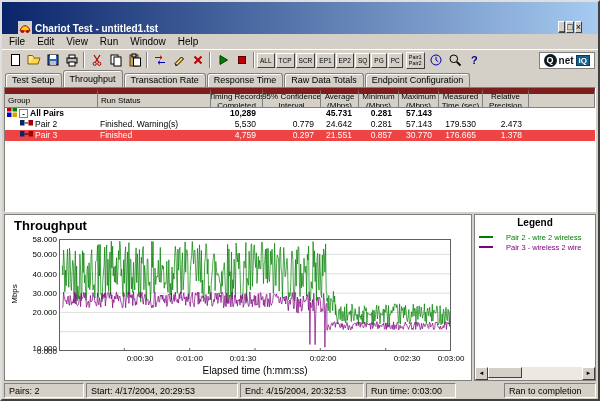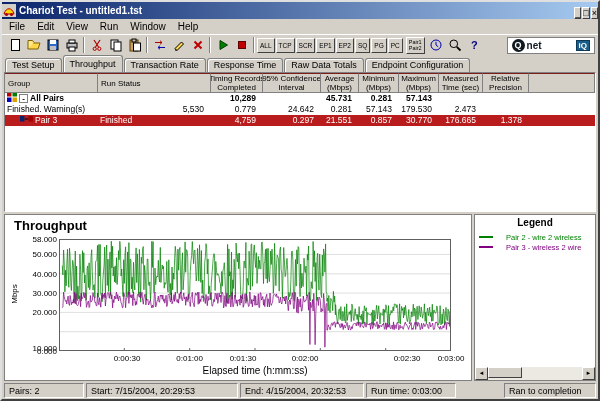--- a/index.html
+++ b/index.html
@@ -1,53 +1,53 @@
 <!DOCTYPE html>
 <html><head>
 <meta charset="utf-8">
 <style>
   * { margin:0; padding:0; box-sizing:border-box; font-family:"Liberation Sans", sans-serif; }
   html,body { width:600px; height:401px; overflow:hidden; background:#808080; }
   .window { width:600px; height:401px; background:#d4d0c8; border:2px solid; border-color:#dfdfdf #404040 #404040 #dfdfdf; display:flex; flex-direction:column; }
 
   
-  .titlebar { height:17px; flex:0 0 auto; background:linear-gradient(90deg,#0a246a,#a6caf0); display:flex; align-items:center; padding:0 0; }
+  .titlebar { height:32px; flex:0 0 auto; background:linear-gradient(90deg,#0a246a,#a6caf0); display:flex; align-items:flex-end; padding:0 16px; }
   .app-icon { width:14px; height:13px; display:inline-flex; }
   .title-text { color:#fff; font-weight:bold; font-size:10px; margin-left:3px; flex:1; white-space:nowrap; overflow:hidden; }
   .winbtn { width:15px; height:13px; font-size:9px; line-height:10px; text-align:center; background:#d4d0c8; border:1px solid; border-color:#fff #404040 #404040 #fff; margin-left:1px; padding:0; cursor:default; }
 
   
   .menubar { height:15px; flex:0 0 auto; display:flex; align-items:center; font-size:10px; padding-left:1px; }
   .menu-item { padding:1px 6px; }
 
   
   .toolbar { height:21px; flex:0 0 auto; display:flex; align-items:center; padding:1px 3px; border-top:1px solid #fff; }
   .tb-group { display:flex; align-items:center; }
   .tbtn { width:19px; height:18px; display:flex; align-items:center; justify-content:center; background:#d4d0c8; border:1px solid #d4d0c8; }
   .tb-sep { width:2px; height:16px; border-left:1px solid #808080; border-right:1px solid #fff; margin:0 2px; }
   .filter-btn { font-size:6.5px; line-height:7px; height:15px; min-width:15px; padding:0 2px; display:flex; align-items:center; justify-content:center; background:#d4d0c8; border:1px solid; border-color:#fff #404040 #404040 #fff; margin-right:1px; }
   .pairbtn { display:flex; flex-direction:column; justify-content:center; height:17px; padding:0 2px; font-size:5.5px; line-height:6px; background:#d4d0c8; border:1px solid; border-color:#fff #404040 #404040 #fff; margin:0 2px; }
   .logo { margin-left:auto; display:flex; align-items:center; background:#fff; border:1px solid #808080; height:17px; padding:0 4px; gap:2px; }
   .logo-q { width:13px; height:13px; border-radius:50%; background:#101820; color:#fff; font-size:9px; font-weight:bold; display:flex; align-items:center; justify-content:center; }
   .logo-net { font-size:10px; font-weight:bold; color:#101820; }
-  .logo-iq { font-size:8px; font-weight:bold; color:#fff; background:#1b5e8a; padding:0 2px; border:1px solid #0a3a57;margin-left:32px; }
+  .logo-iq { font-size:8px; font-weight:bold; color:#fff; background:#1b5e8a; padding:0 2px; border:1px solid #0a3a57; }
 
   
   .tabs { height:17px; flex:0 0 auto; display:flex; align-items:flex-end; padding-left:3px; }
   .tab { font-size:9px; height:14px; line-height:13px; padding:0 6px; background:#d4d0c8; border:1px solid #808080; border-bottom:none; border-top-left-radius:3px; border-top-right-radius:3px; margin-right:1px; box-shadow:inset 1px 1px 0 #fff; white-space:nowrap; }
   .tab.active { height:17px; line-height:16px; position:relative; z-index:2; }
 
   
   .tablearea { flex:1 1 auto; margin:0 2px; background:#fff; border:1px solid; border-color:#808080 #fff #fff #808080; overflow:hidden; }
   .thead { display:grid; grid-template-columns:93px 113px 52px 58px 38px 40px 40px 44px 46px 1fr; height:20px; background:#d4d0c8; font-size:8px; }
-  .th { border-right:1px solid #808080; border-top:1px solid #7f1d1d; border-bottom:1px solid #808080; display:flex; flex-direction:column; align-items:center; justify-content:center; line-height:9px; white-space:nowrap; overflow:hidden; }
+  .th { border-right:1px solid #808080; border-top:6px solid #7f1d1d; border-bottom:1px solid #808080; display:flex; flex-direction:column; align-items:center; justify-content:center; line-height:9px; white-space:nowrap; overflow:hidden; }
   .th.left { align-items:flex-start; padding-left:3px; }
   .trow { display:grid; grid-template-columns:93px 113px 52px 58px 38px 40px 40px 44px 46px 1fr; height:11px; font-size:8.5px; line-height:11px; white-space:nowrap; }
   .trow.summary { font-weight:bold; }
-  .trow.selected { background:#b91c1c; color:#fff; }
+  .trow.selected { background:#ef4444; color:#fff; }
   .trow .num { text-align:right; padding-right:7px; }
   .trow .status { padding-left:2px; overflow:hidden; }
   .group-cell { display:flex; align-items:center; gap:2px; padding-left:2px; overflow:hidden; }
   .pair-indent { width:11px; flex:0 0 auto; }
   .expander { width:9px; height:9px; flex:0 0 auto; background:#fff; border:1px solid #808080; color:#000; font-size:8px; line-height:7px; text-align:center; }
 
   
   .chartrow { height:170px; flex:0 0 auto; display:flex; padding:2px 2px 1px 2px; gap:2px; }
   .chart-panel { width:468px; height:167px; background:#fff; border:1px solid #808080; position:relative; overflow:hidden; }
   .chart-title { position:absolute; left:9px; top:3px; font-size:13px; font-weight:bold; color:#000; }
@@ -284,20 +284,29 @@
           <div class="num">10,289</div>
           <div class="num"></div>
           <div class="num">45.731</div>
           <div class="num">0.281</div>
           <div class="num">57.143</div>
           <div class="num"></div>
           <div class="num"></div>
           <div></div>
         </div>
         <div class="trow pair">
+          <div class="group-cell">
+            <span class="pair-indent"></span>
+            <span><svg width="13" height="8" viewBox="0 0 13 8">
+                <rect x="0" y="1" width="4.5" height="5.5" fill="#0a246a"></rect>
+                <rect x="8.5" y="1" width="4.5" height="5.5" fill="#a00000"></rect>
+                <path d="M4.8 4 L8.2 4" stroke="#000"></path>
+              </svg></span>
+            <span>Pair 2</span>
+          </div>
           <div class="status">Finished. Warning(s)</div>
           <div class="num">5,530</div>
           <div class="num">0.779</div>
           <div class="num">24.642</div>
           <div class="num">0.281</div>
           <div class="num">57.143</div>
           <div class="num">179.530</div>
           <div class="num">2.473</div>
           <div></div>
         </div>
@@ -345,24 +354,24 @@
             <rect x="0.5" y="0.5" width="391" height="111" fill="none" stroke="#606060" stroke-width="1"></rect>
           </svg></div>
       <div class="xlabel-title">Elapsed time (h:mm:ss)</div>
     <div class="ytick" style="top: 132px;">0.000</div>
         <div class="ytick" style="top: 129px;">10.000</div>
         <div class="ytick" style="top: 93.3793px;">20.000</div>
         <div class="ytick" style="top: 74.069px;">30.000</div>
         <div class="ytick" style="top: 54.7586px;">40.000</div>
         <div class="ytick" style="top: 35.4483px;">50.000</div>
         <div class="ytick" style="top: 20px;">58.000</div>
-        <div class="xtick" style="left: 100px;">0:00:30</div>
+        <div class="xtick" style="left: 113px;">0:00:30</div>
         <div class="xtick" style="left: 162.667px;">0:01:00</div>
         <div class="xtick" style="left: 216px;">0:01:30</div>
-        <div class="xtick" style="left: 278px;">0:02:00</div>
+        <div class="xtick" style="left: 296px;">0:02:00</div>
         <div class="xtick" style="left: 380px;">0:02:30</div>
         <div class="xtick" style="left: 424px;">0:03:00</div>
       </div>
     <div class="legend-panel">
       <div class="legend-title">Legend</div>
       <div class="legend-items">
           <div class="legend-item">
             <span class="legend-swatch" style="background: rgb(0, 128, 0);"></span>
             <span style="color: rgb(0, 128, 0);">Pair 2 - wire 2 wireless</span>
           </div>
@@ -376,19 +385,19 @@
         <span class="sb-track">
             <span class="sb-thumb"></span>
           </span>
         <span class="sb-btn">►</span>
       </div>
     </div>
   </div>
 
   <div class="statusbar">
     <span class="sb-panel sb-pairs">Pairs: 2</span>
-    <span class="sb-panel sb-start">Start: 7/15/2004, 20:29:53</span>
+    <span class="sb-panel sb-start">Start: 4/17/2004, 20:29:53</span>
     <span class="sb-panel sb-end">End: 4/15/2004, 20:32:53</span>
     <span class="sb-panel sb-runtime">Run time: 0:03:00</span>
     <span class="sb-panel sb-completion">Ran to completion</span>
   </div>
 
 </div>
 
 </body></html>

